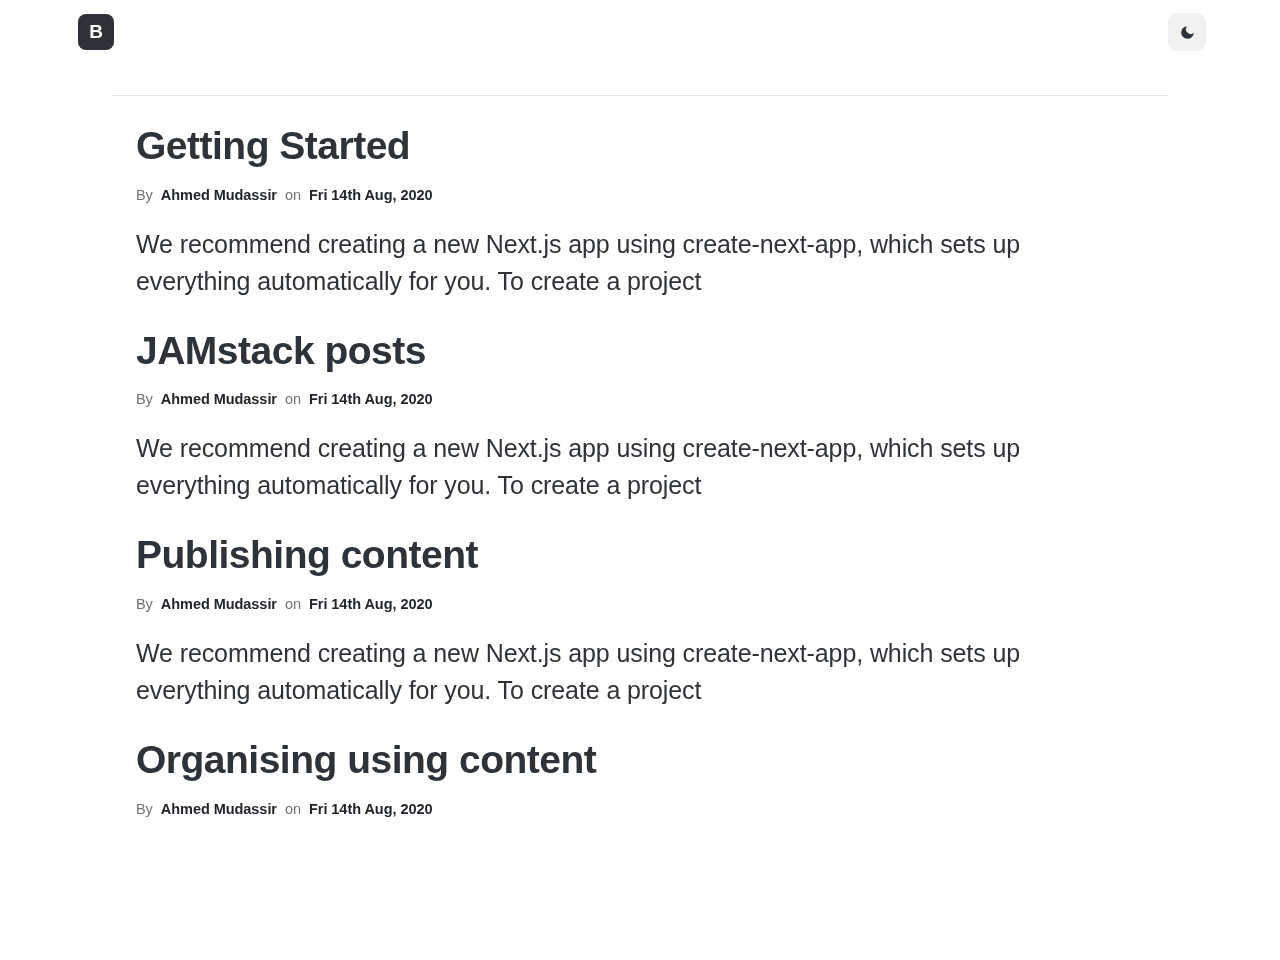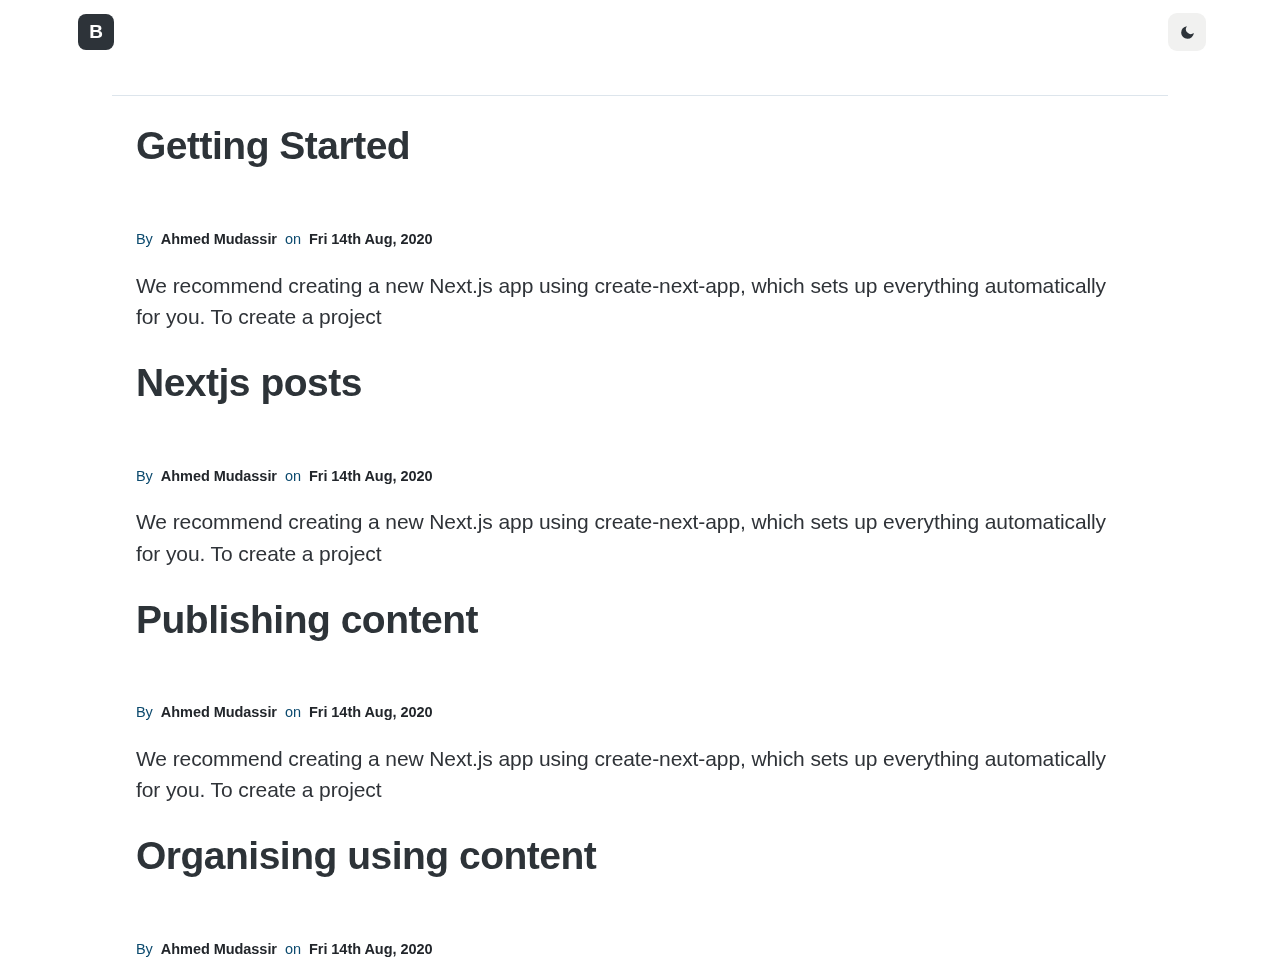--- a/index.html
+++ b/index.html
@@ -143,34 +143,33 @@
     line-height: 1.3;
     color: #2f3338;
     display: flex;
     align-items: baseline;
     gap: 8px;
     letter-spacing: -0.05px;
   }
 
   .meta-label {
     font-weight: 400;
-    color: #0c4a6e;
+    color: #737373;
   }
 
   .meta-strong {
     font-weight: 700;
     color: #22262b;
-    margin-top: 44px;
   }
 
   .post-excerpt {
     margin-top: 21px;
     font-family: "Liberation Sans", sans-serif;
     font-weight: 400;
-    font-size: 21px;
+    font-size: 25px;
     line-height: 1.48;
     color: #2f3338;
     max-width: 980px;
     letter-spacing: -0.1px;
   }
 </style>
 </head>
 <body>
 
 <div class="page">
@@ -200,21 +199,21 @@
         <div class="post-meta">
           <span class="meta-label">By</span>
           <span class="meta-strong">Ahmed Mudassir</span>
           <span class="meta-label">on</span>
           <span class="meta-strong">Fri 14th Aug, 2020</span>
         </div>
         <p class="post-excerpt">We recommend creating a new Next.js app using create-next-app, which sets up everything automatically for you. To create a project</p>
       </article>
 
       <article class="post">
-        <h2 class="post-title">Nextjs posts</h2>
+        <h2 class="post-title">JAMstack posts</h2>
         <div class="post-meta">
           <span class="meta-label">By</span>
           <span class="meta-strong">Ahmed Mudassir</span>
           <span class="meta-label">on</span>
           <span class="meta-strong">Fri 14th Aug, 2020</span>
         </div>
         <p class="post-excerpt">We recommend creating a new Next.js app using create-next-app, which sets up everything automatically for you. To create a project</p>
       </article>
 
       <article class="post">

